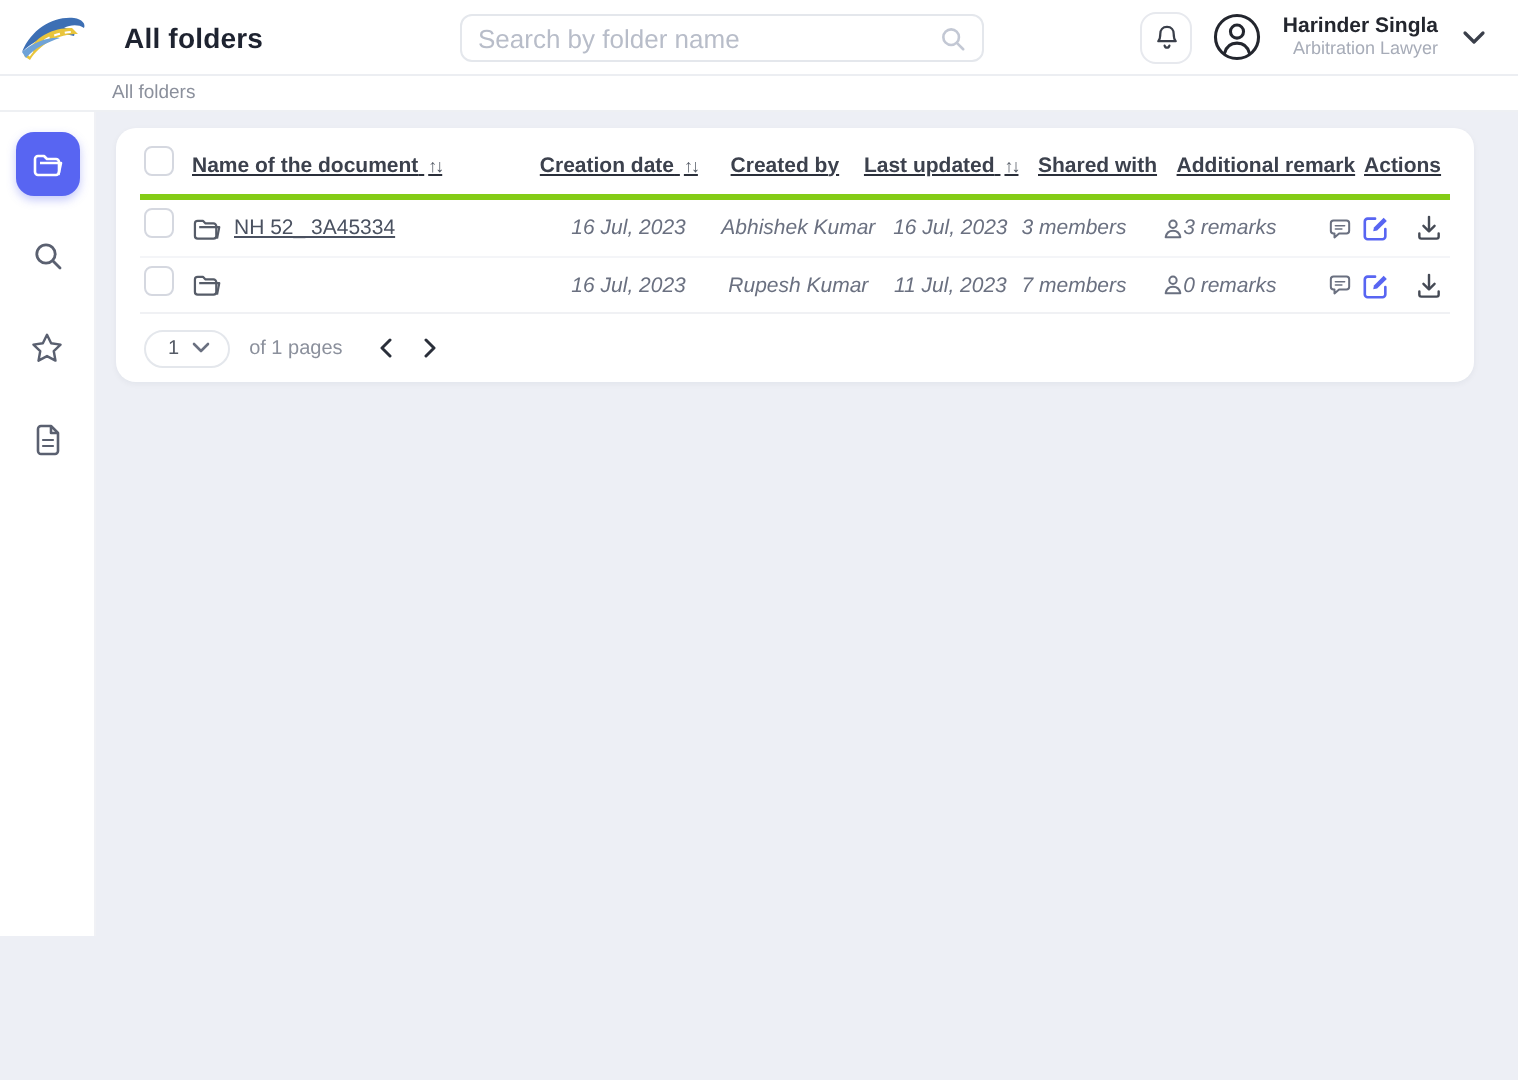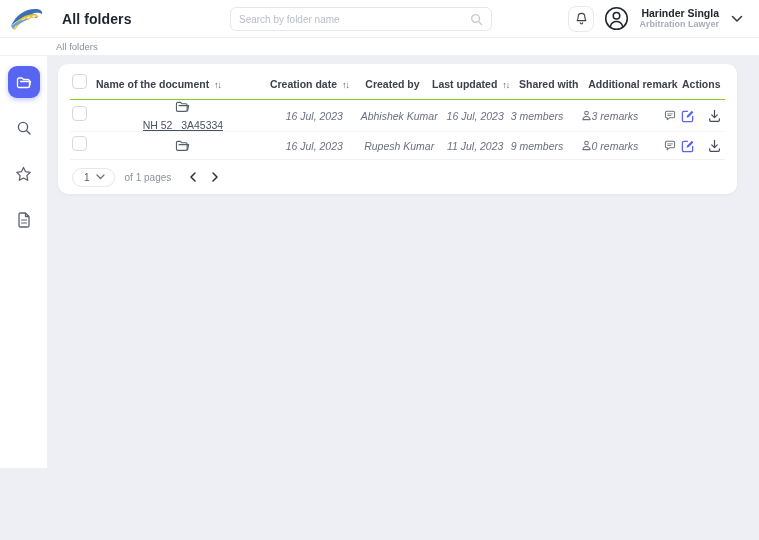--- a/index.html
+++ b/index.html
@@ -19,36 +19,36 @@
     flex-shrink:0;
   }
   .logo { width:38px; height:30px; display:flex; align-items:center; justify-content:center; }
   .page-title { font-size:14px; font-weight:bold; color:#1e2330; margin-left:8px; letter-spacing:.1px; }
   .search-wrap {
     position:absolute; left:230px; top:7px; width:262px; height:24px;
     border:1px solid #E4E7EC; border-radius:6px; background:#fff;
     display:flex; align-items:center; padding:0 8px;
   }
   .search-wrap input {
-    border:none; outline:none; flex:1; font-size:10px; color:#3a3f4a;
+    border:none; outline:none; flex:1; font-size:13px; color:#3a3f4a;
     font-family:"Liberation Sans", sans-serif; background:transparent;
   }
   .search-wrap input::placeholder { color:#B8BDC9; }
   .topbar-right { margin-left:auto; display:flex; align-items:center; gap:10px;text-align:right; }
   .bell-btn {
     width:26px; height:26px; border:1px solid #E7E9EE; border-radius:8px;
     display:flex; align-items:center; justify-content:center; background:#fff; cursor:pointer;
   }
   .avatar {
     width:25px; height:25px; border-radius:50%;
     display:flex; align-items:center; justify-content:center;
   }
   .user-block { line-height:1.15; }
   .user-name { font-size:10.5px; font-weight:bold; color:#23262e; }
-  .user-role { font-size:9px; color:#A7ACB8;font-weight:bold; }
+  .user-role { font-size:9px; color:#A7ACB8; }
   .chev-btn { background:none; border:none; cursor:pointer; display:flex; align-items:center; padding:2px; }
 
   
   .crumbbar {
     height:18px; background:#fff; display:flex; align-items:center;
     padding-left:56px; border-bottom:1px solid #EEF0F3; flex-shrink:0;
   }
   .crumb { font-size:9.5px; color:#8b909c; }
 
   
@@ -68,28 +68,28 @@
   
   .card {
     background:#fff; border-radius:10px; box-shadow:0 1px 3px rgba(25,30,50,.05);
     padding:4px 12px 0 12px;
   }
   .trow {
     display:grid;
     grid-template-columns:26px 2.15fr 1.1fr 1fr 0.88fr 1fr 1.05fr 0.6fr;
     align-items:center; min-height:28px;
   }
-  .thead { min-height:32px; border-bottom:1px solid #84cc16; }
+  .thead { min-height:32px; border-bottom:3px solid #84cc16;text-decoration:underline; }
   .thead .th { font-size:10.5px; font-weight:bold; color:#3c414d; white-space:nowrap; }
   .sort-glyph { font-size:9px; color:#555b66; margin-left:2px; letter-spacing:-1px; }
   .c-center { text-align:center; }
   .trow + .trow { border-top:1px solid #F4F5F8; }
   .thead + .trow { border-top:none; }
   .cell { font-size:10.5px; color:#6a7080; white-space:nowrap; overflow:hidden;font-style:italic; }
-  .name-cell { display:flex; align-items:center; gap:6px; min-width:0;flex-direction:column; }
+  .name-cell { display:flex; align-items:center; gap:6px; min-width:0; }
   .doc-link {
     font-size:10.5px; color:#4a5160; text-decoration:underline;
     white-space:nowrap; overflow:hidden; text-overflow:ellipsis; cursor:pointer;
   }
   .with-icon { display:inline-flex; align-items:center; gap:5px; justify-content:space-between; width:100%; }
   .cbx {
     appearance:none; -webkit-appearance:none;
     width:15px; height:15px; border:1.5px solid #D5D8E0; border-radius:4px;
     background:#fff; cursor:pointer; margin-left:2px;
   }
@@ -297,21 +297,21 @@
                 <path d="M1.5 4 V10.8 C1.5 11.6 2.2 12.2 3 12.2 H11.5 C12.3 12.2 13 11.6 13 10.8 V5.5 C13 4.7 12.3 4 11.5 4 H7.2 L5.8 2.6 H3 C2.2 2.6 1.5 3.2 1.5 4 Z" stroke="#565c68" stroke-width="1.2" stroke-linejoin="round"></path>
                 <path d="M3.8 6 H14.6 L13.4 12.2" stroke="#565c68" stroke-width="1.2" stroke-linejoin="round"></path>
               </svg>
             </span>
           </span>
           <span class="cell c-center">16 Jul, 2023</span>
           <span class="cell c-center">Rupesh Kumar</span>
           <span class="cell c-center">11 Jul, 2023</span>
           <span class="cell c-center">
             <span class="with-icon">
-              <span>9 members</span>
+              <span>7 members</span>
               <span style="display:flex;">
                 <svg width="11" height="11" viewBox="0 0 12 12" fill="none">
                   <circle cx="6" cy="3.4" r="2" stroke="#6a7080" stroke-width="1.1"></circle>
                   <path d="M2 10.5 C2.4 8.2 4 7 6 7 C8 7 9.6 8.2 10 10.5 Z" stroke="#6a7080" stroke-width="1.1" stroke-linejoin="round"></path>
                 </svg>
               </span>
             </span>
           </span>
           <span class="cell c-center">
             <span class="with-icon">

